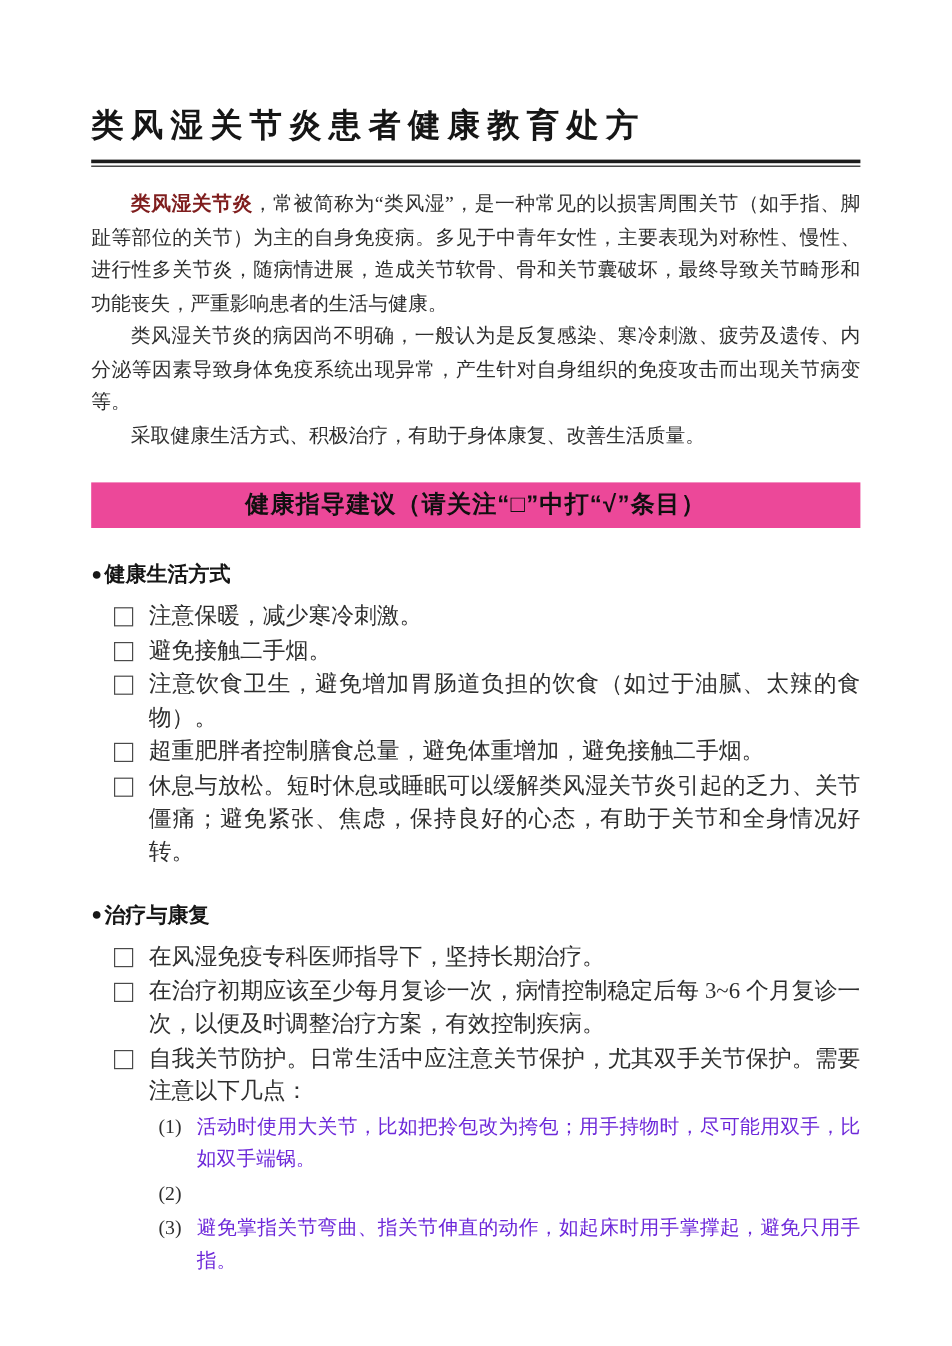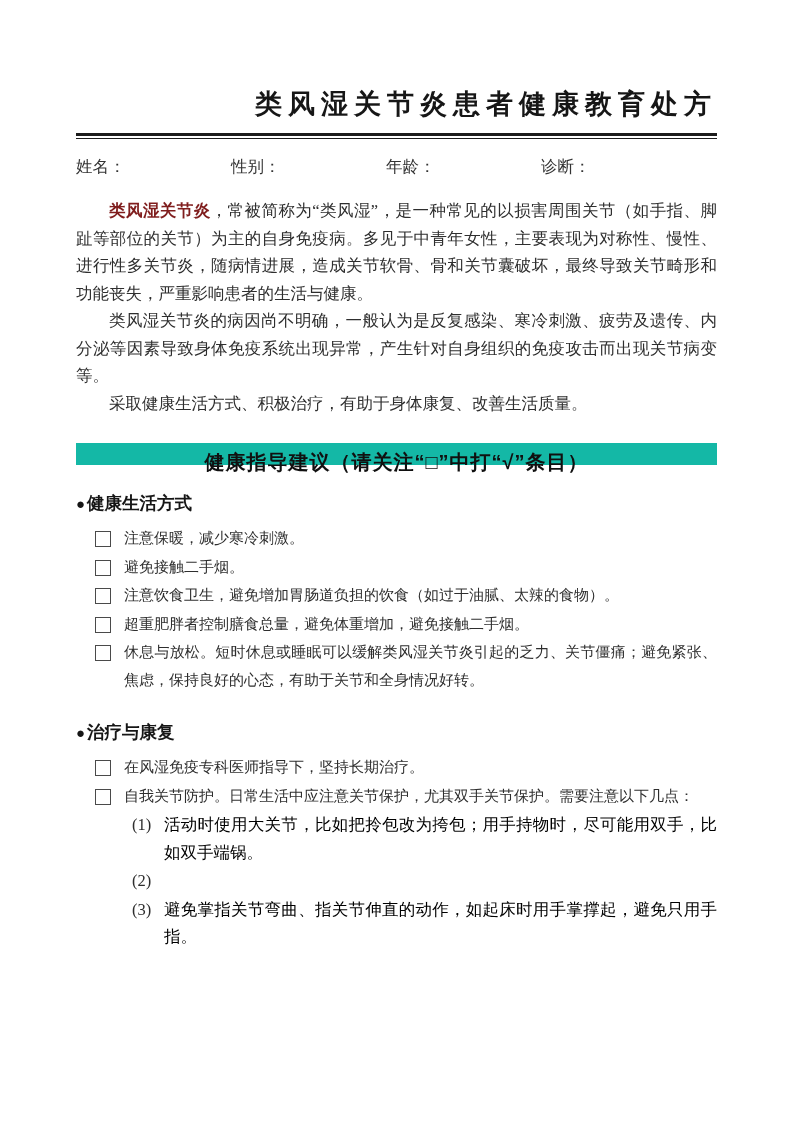--- a/index.html
+++ b/index.html
@@ -9,21 +9,21 @@
     margin:0 auto;
     background:#ffffff;
     overflow:hidden;
     color:#2b2b2b;
     font-family:"Liberation Serif","DejaVu Serif",serif;
   }
   .content { padding:0 76px; }
 
   .doc-title {
     margin:86px 0 0 0;
-    text-align:right;
+    text-align:left;
     font-family:"Liberation Sans","DejaVu Sans",sans-serif;
     font-weight:bold;
     font-size:27px;
     letter-spacing:6px;
     color:#161616;
     white-space:nowrap;
   }
   .title-rule {
     margin-top:11px;
     height:2px;
@@ -47,23 +47,23 @@
     font-size:16.5px;
     line-height:27.5px;
     text-align:justify;
     text-indent:2em;
     color:#2e2e2e;
   }
   .para b { color:#7f1d1d; }
 
   .banner {
     margin-top:26px;
-    height:22px;
+    height:38px;
     line-height:38px;
-    background:#14b8a6;
+    background:#ec4899;
     text-align:center;
     font-family:"Liberation Sans","DejaVu Sans",sans-serif;
     font-weight:bold;
     font-size:20px;
     letter-spacing:1px;
     color:#101010;
     white-space:nowrap;
   }
 
   .section-title {
@@ -86,21 +86,21 @@
     flex:none;
     width:14px; height:14px;
     border:1.5px solid #4a4a4a;
     background:#fff;
     margin-top:6px;
     cursor:pointer;
   }
   .check-text {
     flex:1;
     margin-left:13px;
-    font-size:15px;
+    font-size:19px;
     line-height:27.5px;
     text-align:justify;
     color:#2e2e2e;
   }
 
   .sub-row {
     display:flex;
     padding-left:56px;
     margin-top:1px;
   }
@@ -110,38 +110,32 @@
     font-size:16.5px;
     line-height:27.5px;
     color:#2e2e2e;
   }
   .sub-text {
     flex:1;
     margin-left:6px;
     font-size:16.5px;
     line-height:27.5px;
     text-align:justify;
-    color:#000000;
+    color:#6d28d9;
   }
 </style>
 </head>
 <body>
 
 <div class="page">
   <div class="content">
 
     <h1 class="doc-title">类风湿关节炎患者健康教育处方</h1>
     <div class="title-rule"></div>
 
-    <div class="fields">
-      <div class="field">姓名：</div>
-      <div class="field">性别：</div>
-      <div class="field">年龄：</div>
-      <div class="field">诊断：</div>
-    </div>
 
     <div class="intro">
       <p class="para"><b>类风湿关节炎</b><span>，常被简称为“类风湿”，是一种常见的以损害周围关节（如手指、脚趾等部位的关节）为主的自身免疫病。多见于中青年女性，主要表现为对称性、慢性、进行性多关节炎，随病情进展，造成关节软骨、骨和关节囊破坏，最终导致关节畸形和功能丧失，严重影响患者的生活与健康。</span></p>
       <p class="para">类风湿关节炎的病因尚不明确，一般认为是反复感染、寒冷刺激、疲劳及遗传、内分泌等因素导致身体免疫系统出现异常，产生针对自身组织的免疫攻击而出现关节病变等。</p>
       <p class="para">采取健康生活方式、积极治疗，有助于身体康复、改善生活质量。</p>
     </div>
 
     <div class="banner">健康指导建议（请关注“□”中打“√”条目）</div>
 
     <div class="section">
@@ -178,20 +172,24 @@
         <span class="bullet">●</span>
         <span>治疗与康复</span>
       </h2>
       <div class="check-list">
         <div class="check-row">
           <span class="checkbox"></span>
           <div class="check-text">在风湿免疫专科医师指导下，坚持长期治疗。</div>
         </div>
         <div class="check-row">
           <span class="checkbox"></span>
+          <div class="check-text">在治疗初期应该至少每月复诊一次，病情控制稳定后每 3~6 个月复诊一次，以便及时调整治疗方案，有效控制疾病。</div>
+        </div>
+        <div class="check-row">
+          <span class="checkbox"></span>
           <div class="check-text">自我关节防护。日常生活中应注意关节保护，尤其双手关节保护。需要注意以下几点：</div>
         </div>
       </div>
       <div class="sub-list">
         <div class="sub-row">
           <span class="sub-num">(1)</span>
           <div class="sub-text">活动时使用大关节，比如把拎包改为挎包；用手持物时，尽可能用双手，比如双手端锅。</div>
         </div>
         <div class="sub-row">
           <span class="sub-num">(2)</span>

